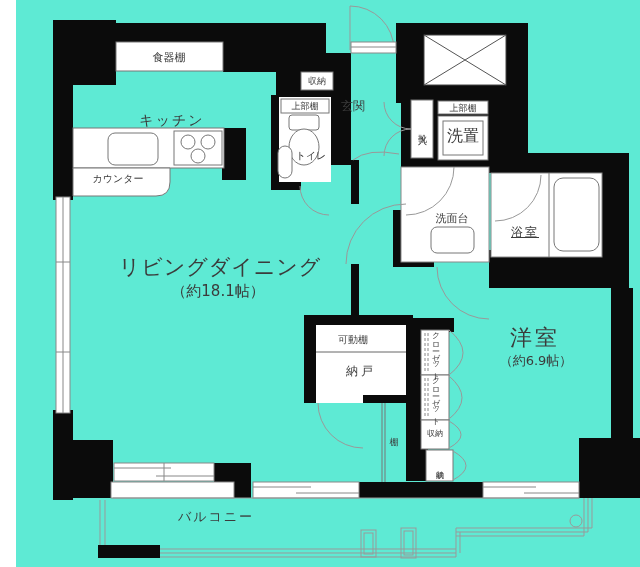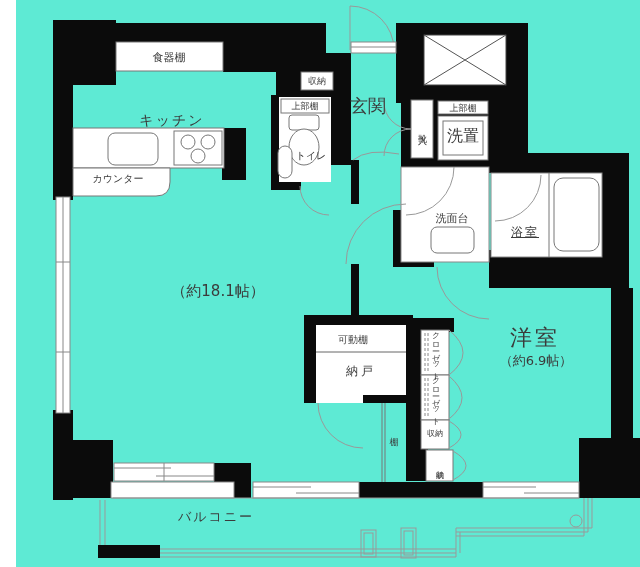--- a/index.html
+++ b/index.html
@@ -174,26 +174,27 @@
     <rect x="388" y="531" width="9" height="24"></rect>
   </g>
 </svg>
 
   <div class="lbl" style="left:153px;top:57px;font-size:11px;">食器棚</div>
   <div class="lbl" style="left:156px;top:120px;font-size:14px;letter-spacing:2px;">キッチン</div>
   <div class="lbl" style="left:102px;top:179px;font-size:10px;">カウンター</div>
   <div class="lbl" style="left:301px;top:81px;font-size:9px;">収納</div>
   <div class="lbl" style="left:289px;top:106px;font-size:9px;">上部棚</div>
   <div class="lbl" style="left:295px;top:156px;font-size:10px;">トイレ</div>
-  <div class="lbl" style="left:352px;top:106px;font-size:18px;">玄関</div>
+  <div class="lbl" style="left:337px;top:106px;font-size:12px;">玄関</div>
   <div class="lbl v" style="left:406px;top:128px;font-size:9px;">靴入</div>
   <div class="lbl" style="left:447px;top:108px;font-size:9px;">上部棚</div>
   <div class="lbl" style="left:447px;top:136px;font-size:16px;">洗置</div>
   <div class="lbl" style="left:436px;top:218px;font-size:11px;">洗面台</div>
   <div class="lbl" style="left:509px;top:232px;font-size:12px;letter-spacing:2px;text-decoration:underline;">浴室</div>
+  <div class="lbl" style="left:204px;top:267px;font-size:21px;letter-spacing:1px;">リビングダイニング</div>
   <div class="lbl" style="left:202px;top:291px;font-size:15px;">（約18.1帖）</div>
   <div class="lbl" style="left:337px;top:340px;font-size:10px;">可動棚</div>
   <div class="lbl" style="left:345px;top:371px;font-size:12px;letter-spacing:3px;">納戸</div>
   <div class="lbl v" style="left:419px;top:352px;font-size:8px;">クローゼット</div>
   <div class="lbl v" style="left:419px;top:397px;font-size:8px;">クローゼット</div>
   <div class="lbl" style="left:419px;top:434px;font-size:8px;">収納</div>
   <div class="lbl v" style="left:423px;top:465px;font-size:8px;">収納</div>
   <div class="lbl" style="left:378px;top:442px;font-size:9px;">棚</div>
   <div class="lbl" style="left:519px;top:338px;font-size:22px;letter-spacing:3px;">洋室</div>
   <div class="lbl" style="left:520px;top:360px;font-size:13px;">（約6.9帖）</div>

